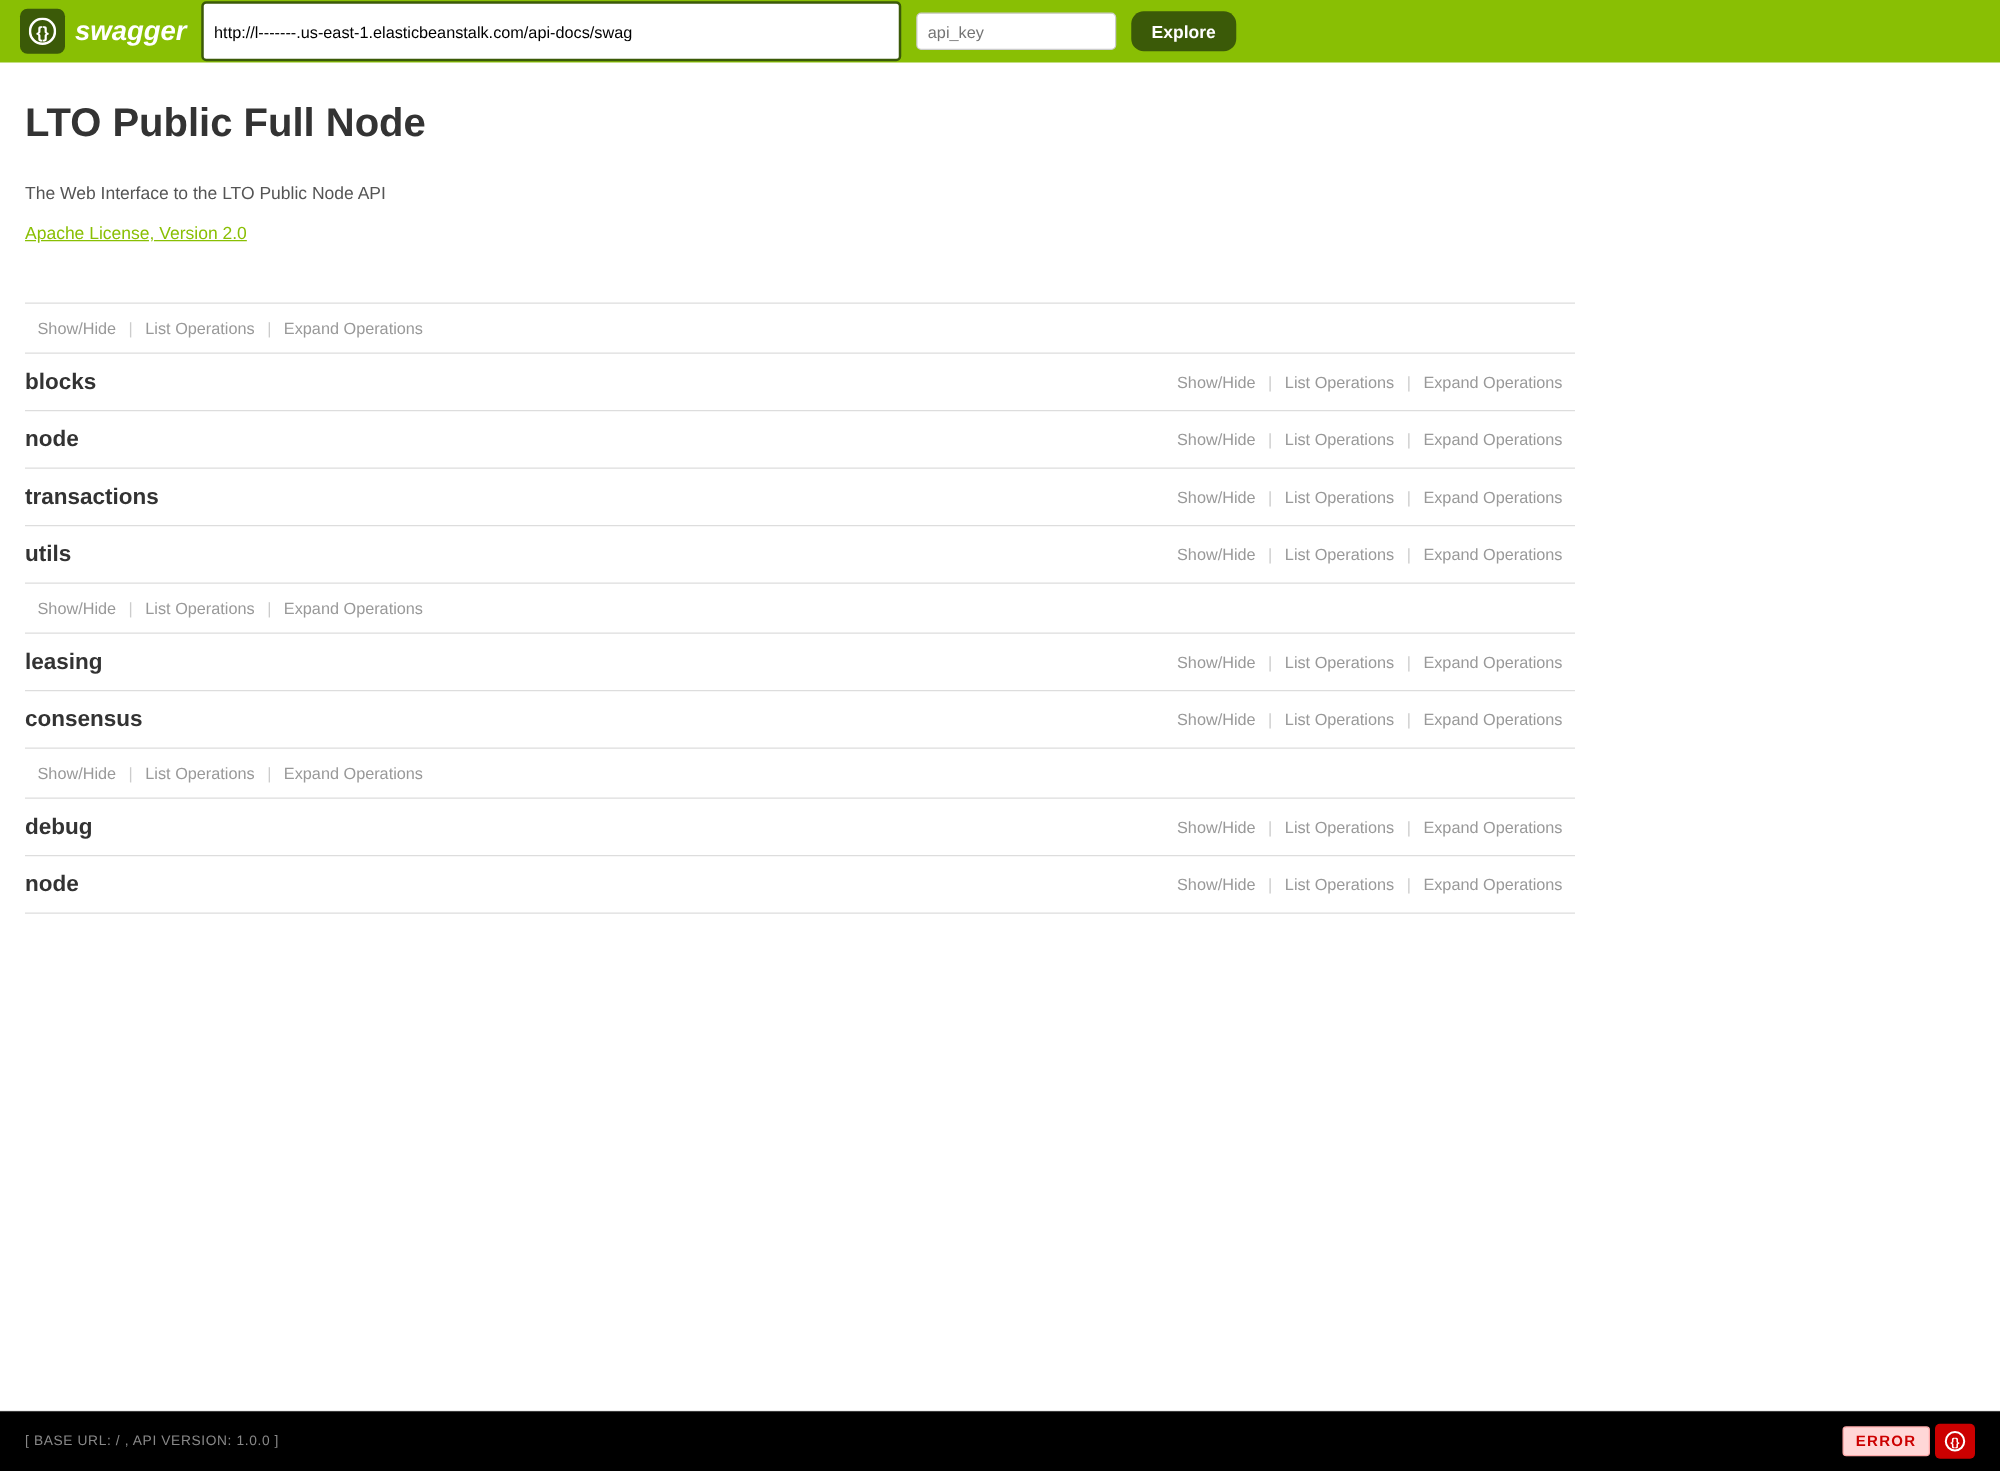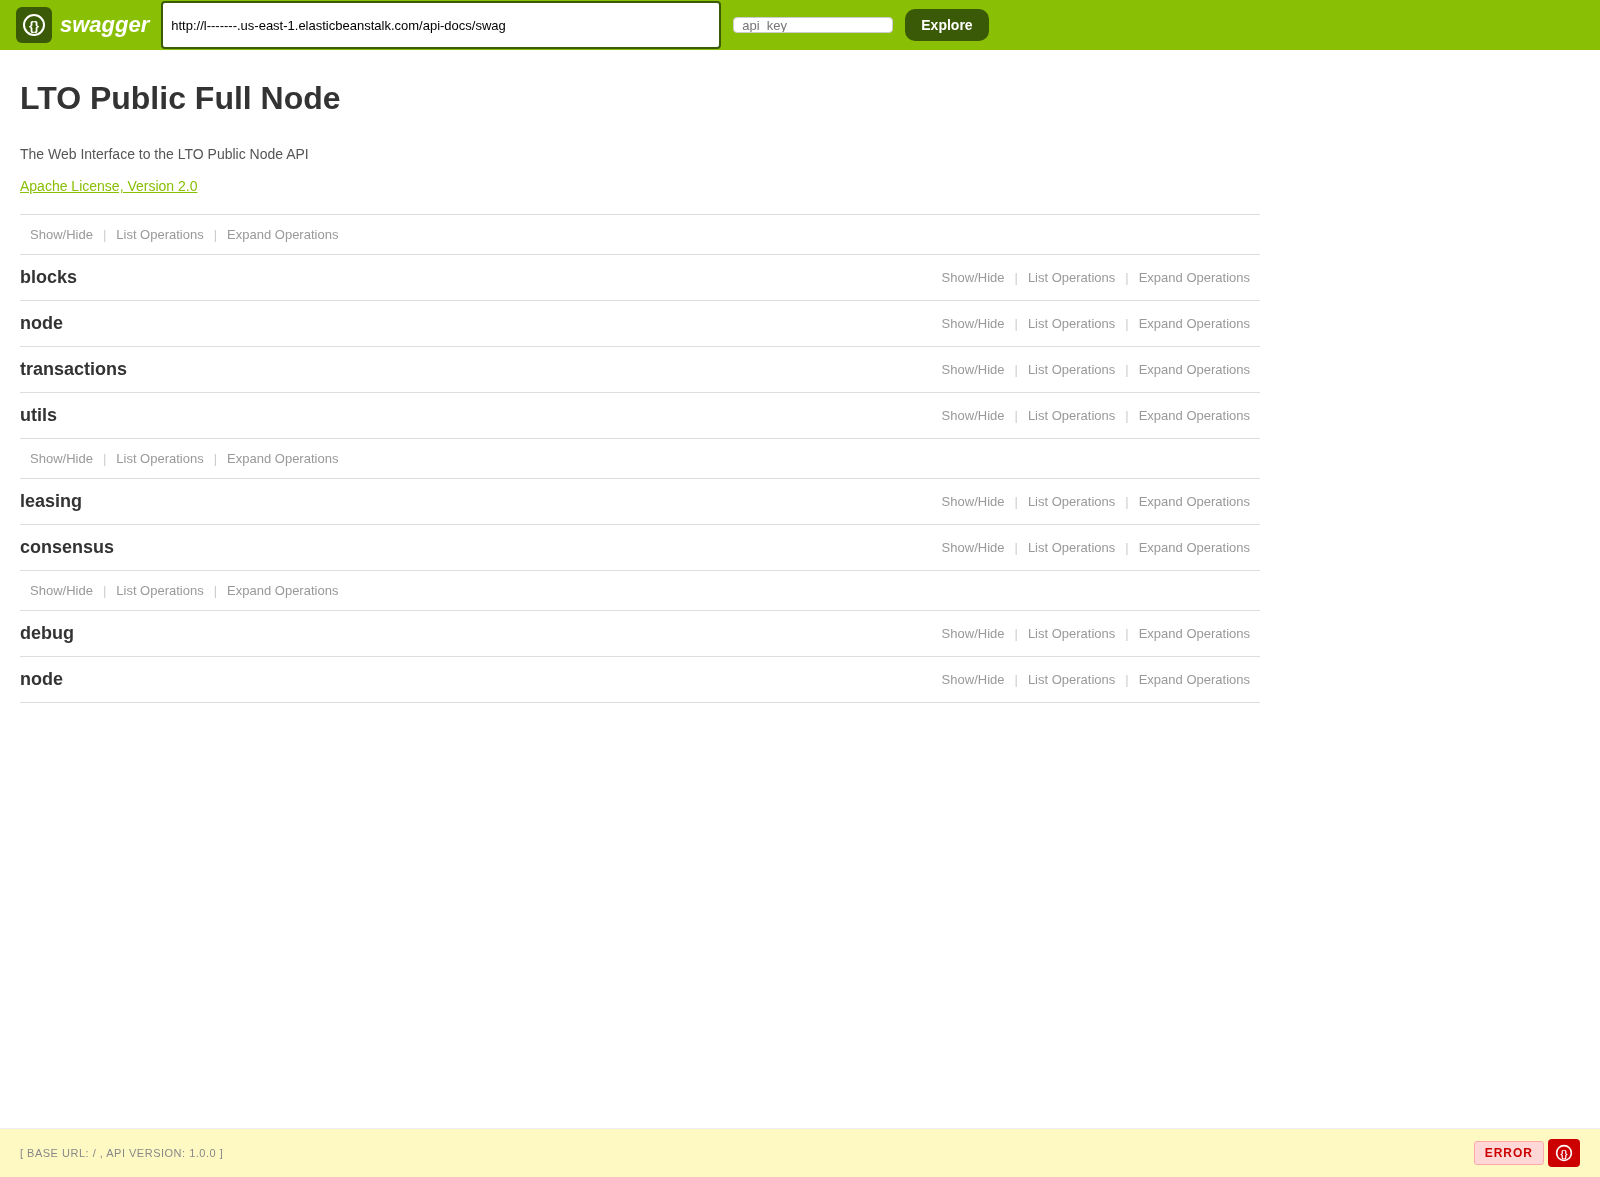--- a/index.html
+++ b/index.html
@@ -58,21 +58,21 @@
       padding: 16px 8px;
       border: 2px solid #3b5a08;
       border-radius: 4px;
       font-size: 13px;
       outline: none;
       background: #fff;
     }
 
     #api-key-input {
       width: 160px;
-      height: 16px;
+      height: 30px;
       padding: 4px 8px;
       border: 1px solid #ccc;
       border-radius: 4px;
       font-size: 13px;
       outline: none;
       background: #fff;
     }
 
     #explore-button {
       background: #3b5a08;
@@ -102,20 +102,21 @@
       font-size: 14px;
       color: #555;
       margin-bottom: 16px;
       margin-top: 29px;
     }
 
     #license-link {
       color: #89bf04;
       text-decoration: underline;
       font-size: 14px;
+      margin-bottom: 28px;
       display: inline-block;
     }
 
     
     #api-sections {
       margin-top: 20px;
       border-top: 1px solid #ddd;
     }
 
     .api-section-row {
@@ -152,21 +153,21 @@
       color: #ccc;
       font-size: 13px;
     }
 
     
     #footer {
       position: fixed;
       bottom: 0;
       left: 0;
       right: 0;
-      background: #fef9c3;
+      background: #000000;
       border-top: 1px solid #eee;
       padding: 10px 20px;
       display: flex;
       align-items: center;
       justify-content: space-between;
     }
 
     #base-url-text {
       font-size: 11px;
       color: #888;

